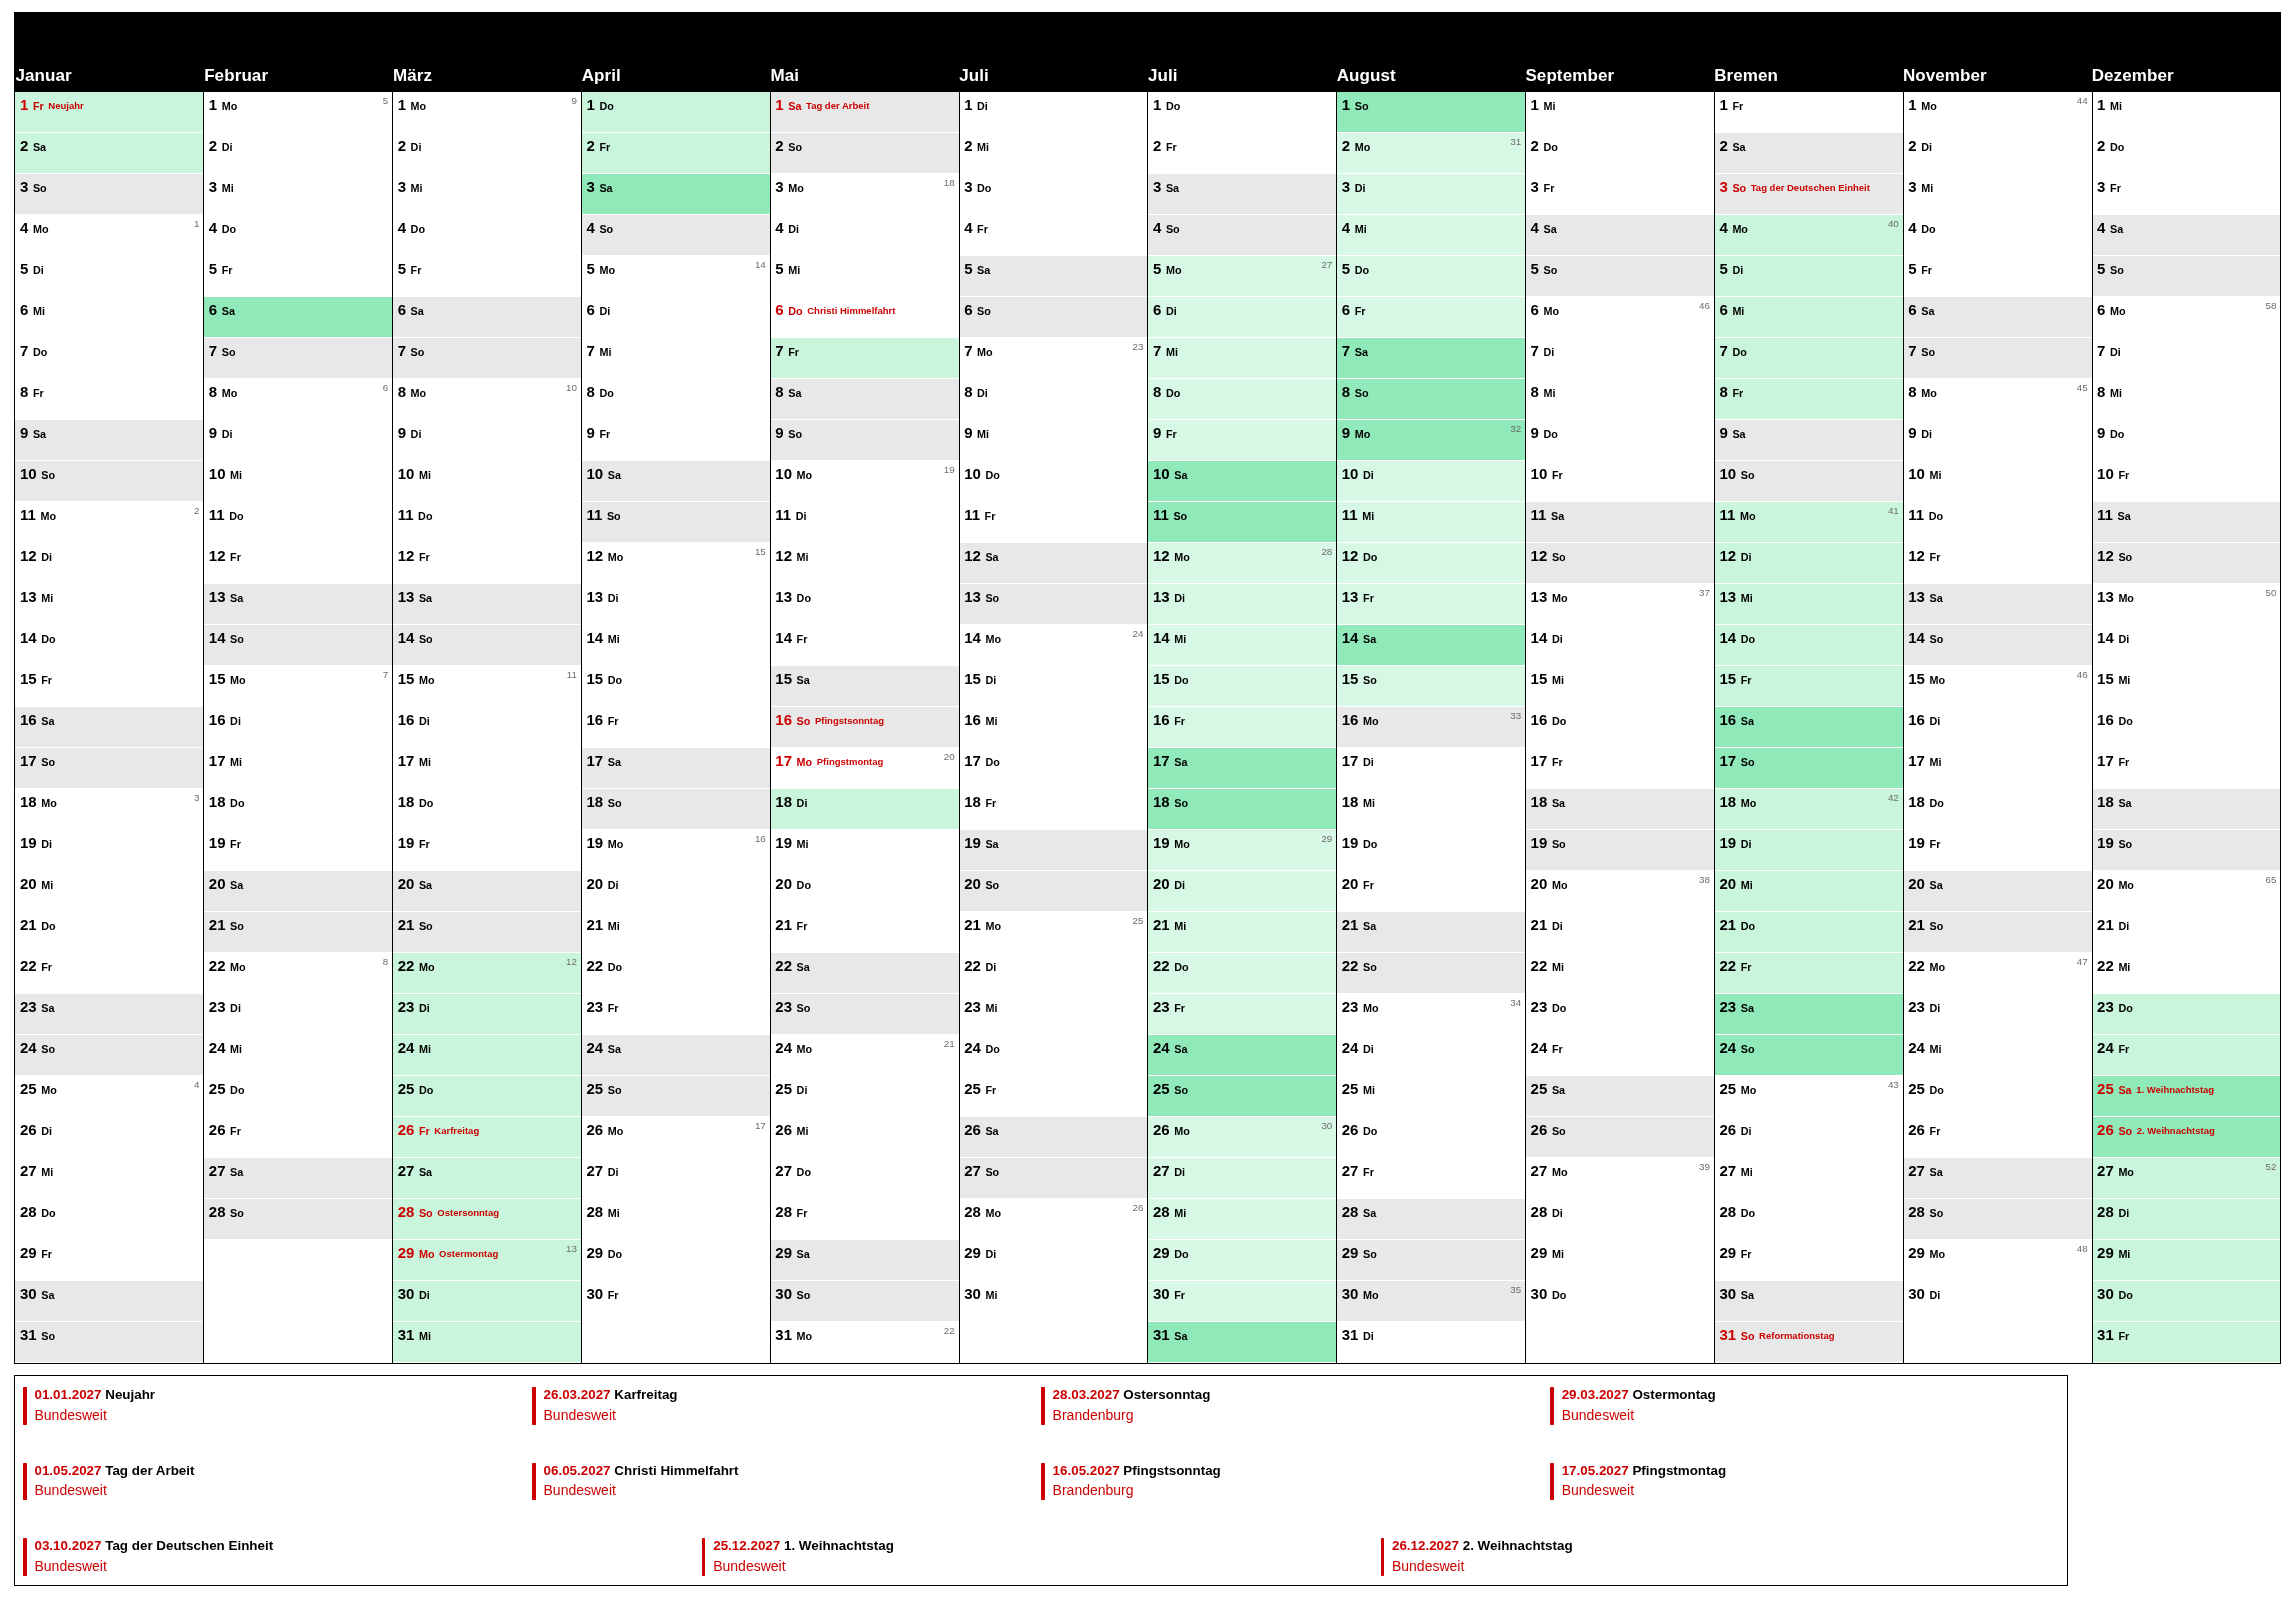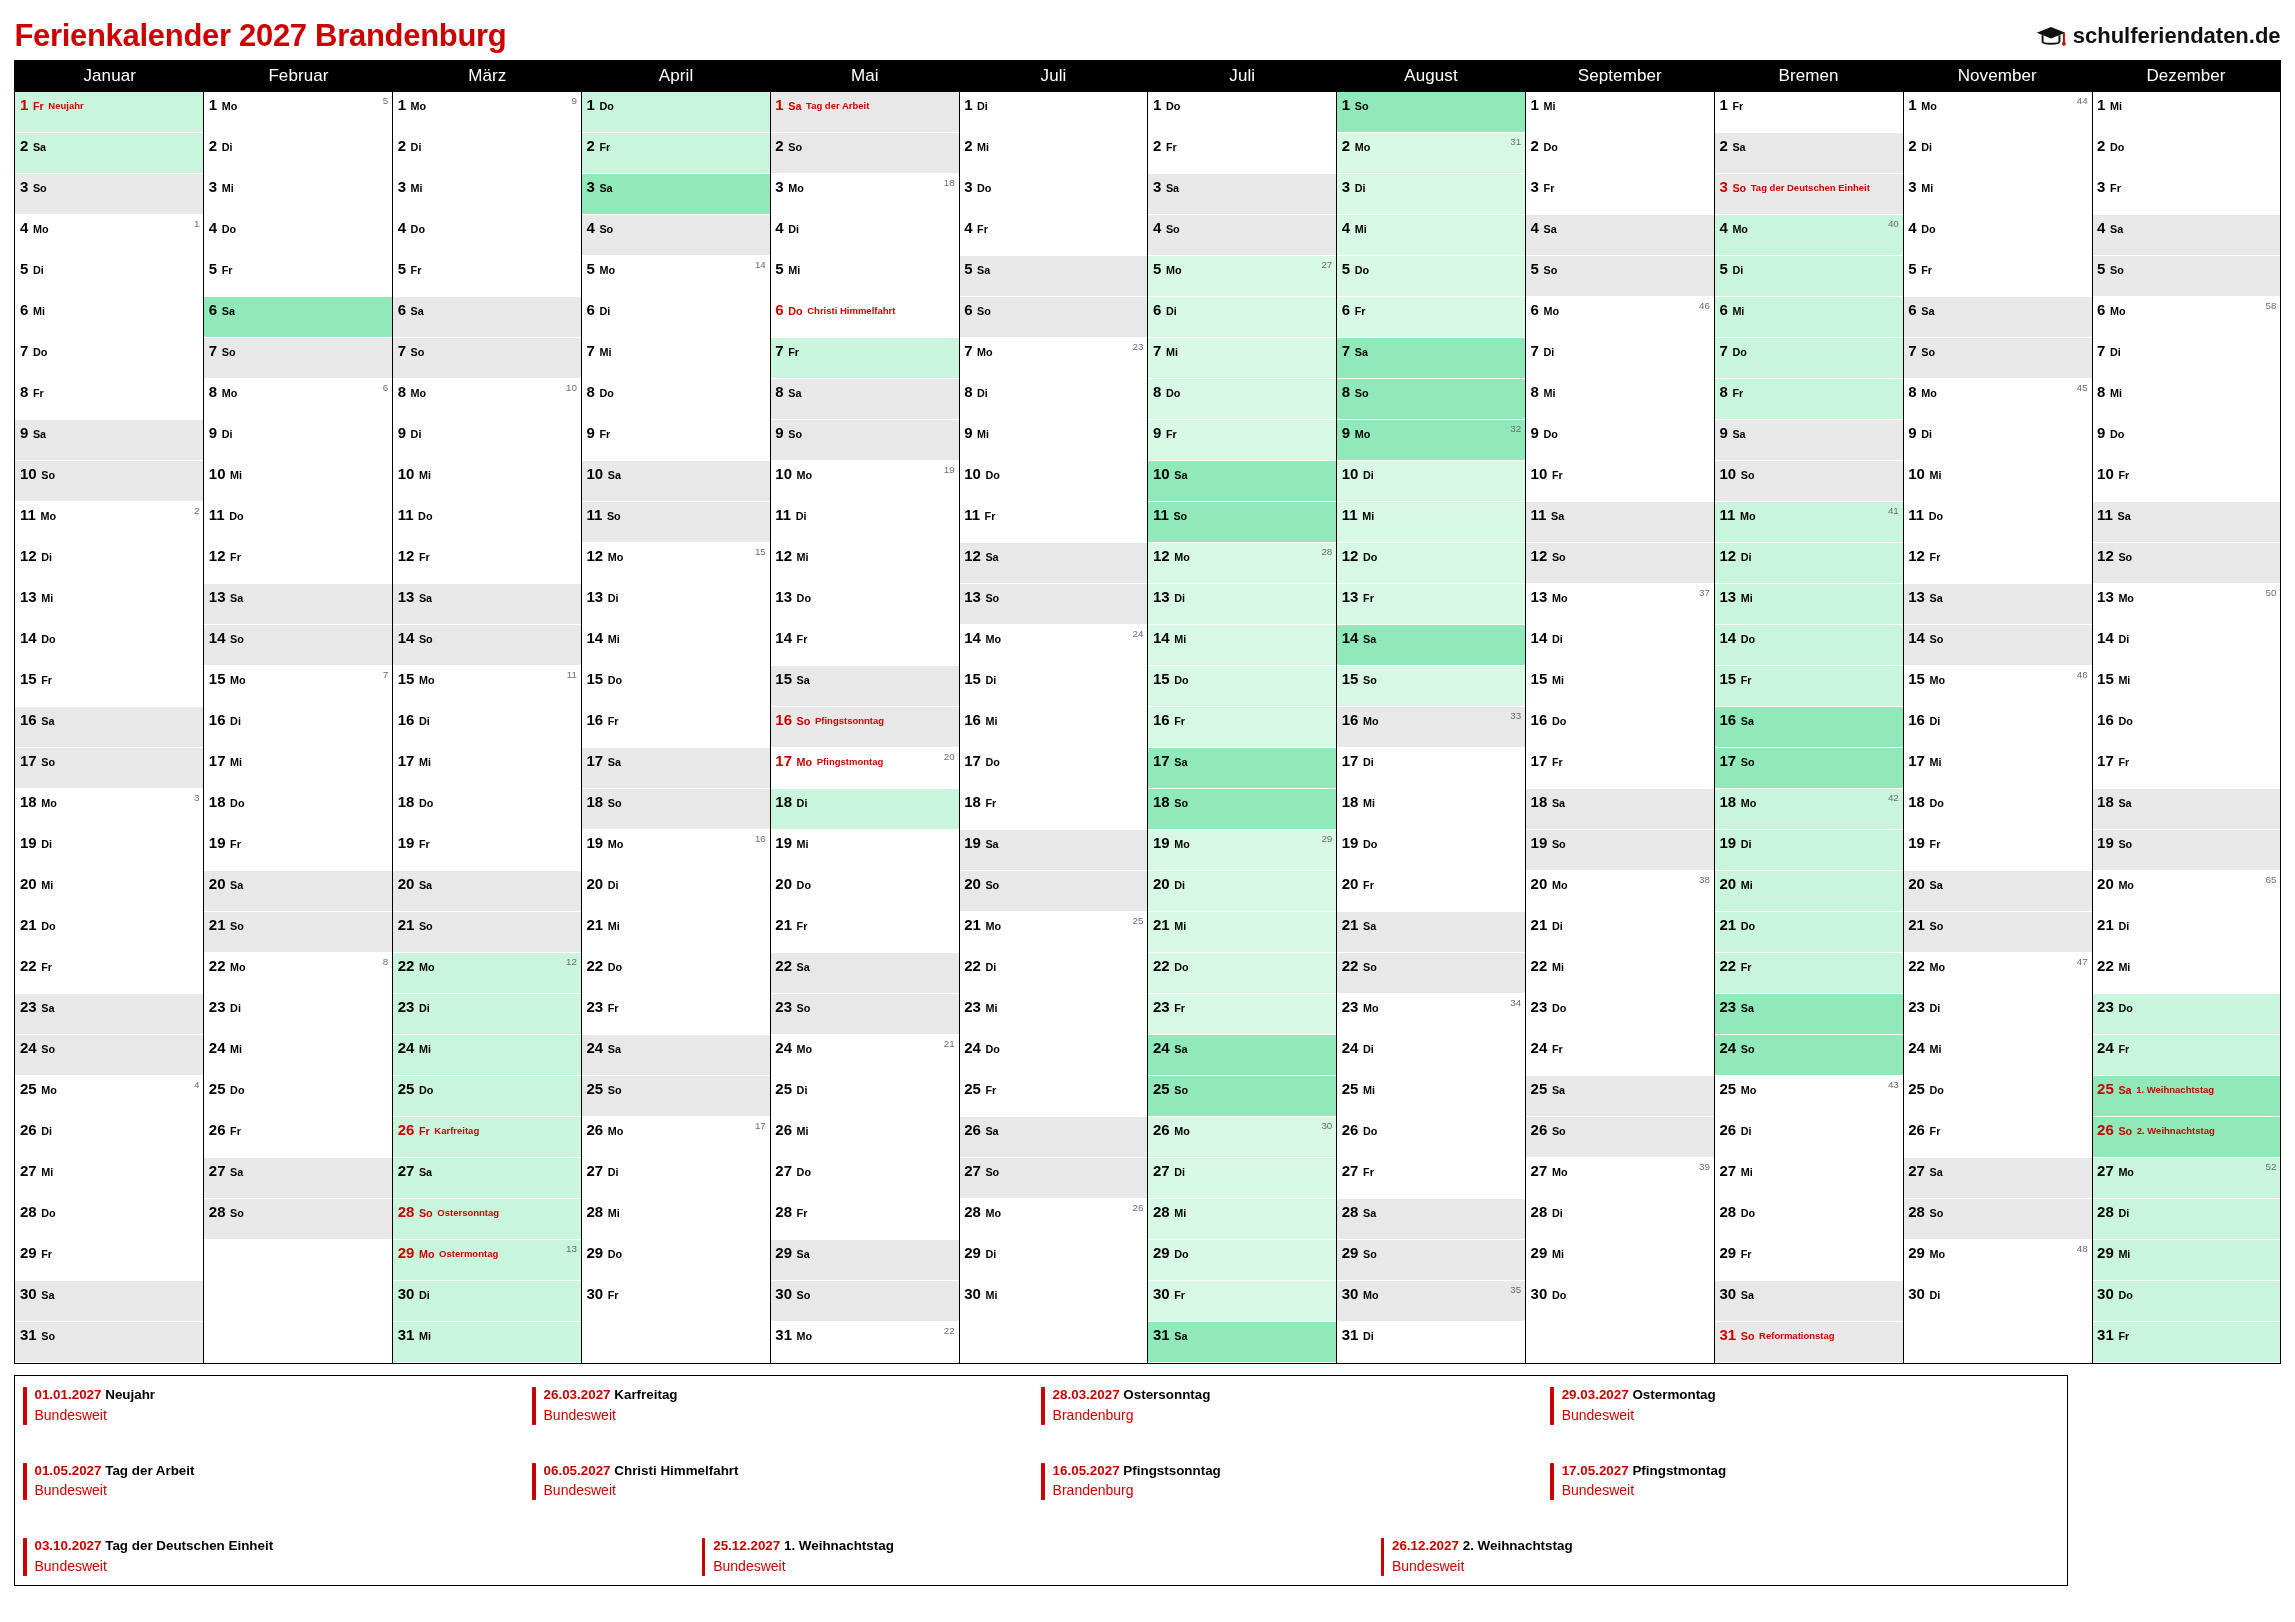--- a/index.html
+++ b/index.html
@@ -17,22 +17,22 @@
   .header { display:flex; align-items:center; justify-content:space-between; height: 48px; }
   .title { color:#cc0000; font-size:31px; font-weight:bold; letter-spacing:-0.3px; }
   .brand { display:flex; align-items:center; gap:6.5px; }
   .brand-text { font-size:22px; font-weight:bold; color:#111; }
   .cap-icon { width:30px; height:22px; position:relative; }
 
   
   .cal { width: 2267px; border:1.3px solid #000; border-top:none; }
   .month-head { display:flex; background:#000; }
   .month-head .mh {
-    flex:1 1 0; color:#ffffff; font-weight:normal; font-size:17px;
-    text-align:center; padding:5.9px 0 6.5px 0; letter-spacing:0.1px;
+    flex:1 1 0; color:#ffffff; font-weight:bold; font-size:17px;
+    padding:5.9px 0 6.5px 0; letter-spacing:0.1px;margin-top:48px;
   }
   .body-row { display:flex; }
   .mcol { flex:1 1 0; border-right:0.7px solid #000; }
   .mcol:last-child { border-right:none; }
 
   .cell {
     height: 41px; border-bottom:0.7px solid #ffffff;
     position:relative; padding:3.3px 3.9px 0 4.6px;
     display:flex; align-items:flex-start; gap:4.6px;
     overflow:hidden;
@@ -64,34 +64,20 @@
   .leg-txt { display:flex; flex-direction:column; gap:3.3px; }
   .leg-line1 { font-size:13.4px; font-weight:bold; color:#000; }
   .leg-line1 .dt { color:#cc0000; }
   .leg-states { font-size:14px; color:#cc0000; line-height:1.35; max-width:484px; }
 </style>
 </head>
 <body>
 
 <div class="page">
 
-  <div class="header">
-    <div class="title">Ferienkalender 2027 Brandenburg</div>
-    <div class="brand">
-      <span class="cap-icon">
-        <svg width="30" height="22" viewBox="0 0 46 34">
-          <polygon points="23,3 45,12 23,21 1,12" fill="#111"></polygon>
-          <path d="M10,16 L10,26 C10,30 36,30 36,26 L36,16" fill="none" stroke="#111" stroke-width="3"></path>
-          <line x1="43" y1="12.5" x2="43" y2="27" stroke="#cc0000" stroke-width="3"></line>
-          <circle cx="43" cy="29" r="3" fill="#cc0000"></circle>
-        </svg>
-      </span>
-      <span class="brand-text">schulferiendaten.de</span>
-    </div>
-  </div>
 
   <div class="cal">
     <div class="month-head" id="month-head">
         <div class="mh">Januar</div>
         <div class="mh">Februar</div>
         <div class="mh">März</div>
         <div class="mh">April</div>
         <div class="mh">Mai</div>
         <div class="mh">Juli</div>
         <div class="mh">Juli</div>

